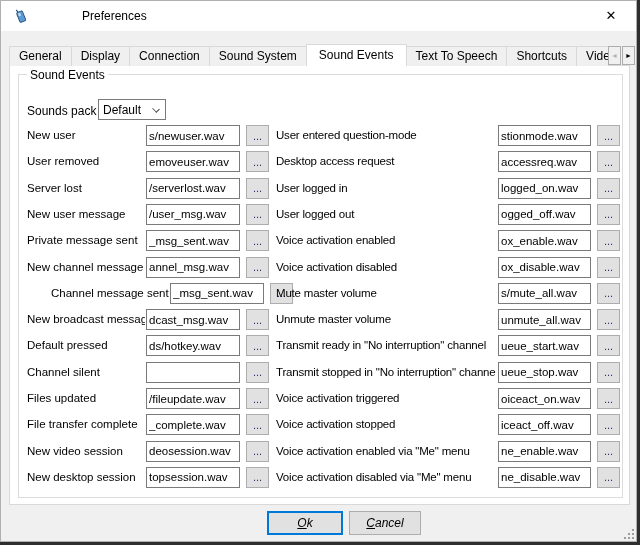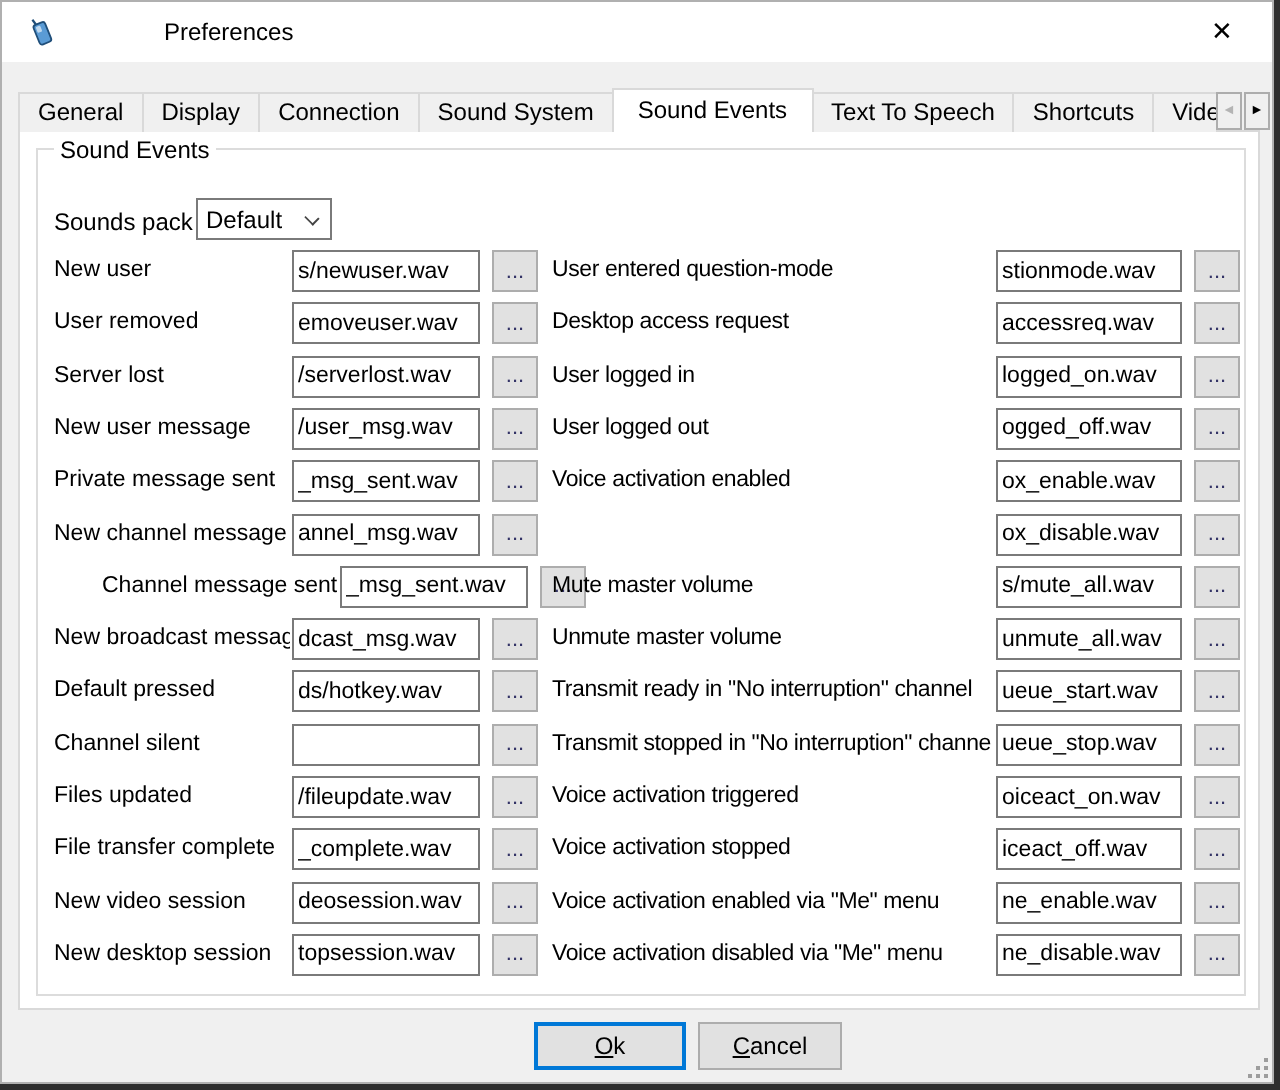--- a/index.html
+++ b/index.html
@@ -94,21 +94,21 @@
     background:#e1e1e1; border:1px solid #adadad;
     font-size:11px; line-height:16px; text-align:center; color:#333366;
     cursor:default;
   }
   .event-row.left  .browse-btn { left:227px; }
   .event-row.right .browse-btn { left:578px; }
   
   .footer-btn {
     position:absolute; top:510px; height:24px; background:#e1e1e1;
     border:1px solid #adadad; font-family:"Liberation Sans",sans-serif;
-    font-size:12px; text-align:center; line-height:21px; cursor:default;
+    font-size:12px; text-align:center; line-height:21px; cursor:default;font-style:italic;
   }
   .footer-btn.ok { left:266px; width:76px; border:2px solid #0078d7; }
   .footer-btn.cancel { left:348px; width:72px; }
   
   .sizegrip {
     position:absolute; right:2px; bottom:2px; width:12px; height:12px;
   }
   .sizegrip i {
     position:absolute; right:0; bottom:0; width:2px; height:2px; background:#9d9d9d;
     box-shadow:-4px 0 #9d9d9d,-8px 0 #9d9d9d,0 -4px #9d9d9d,-4px -4px #9d9d9d,0 -8px #9d9d9d;
@@ -252,20 +252,21 @@
             <span class="lbl">User logged out</span>
             <input type="text" value="ogged_off.wav" style="">
             <button class="browse-btn">...</button>
           </div>
           <div class="event-row right" style="top: 155.2px; left: 0px; right: 0px;">
             <span class="lbl">Voice activation enabled</span>
             <input type="text" value="ox_enable.wav" style="">
             <button class="browse-btn">...</button>
           </div>
           <div class="event-row right" style="top: 181.5px; left: 0px; right: 0px;">
+            <span class="lbl">Voice activation disabled</span>
             <input type="text" value="ox_disable.wav" style="">
             <button class="browse-btn">...</button>
           </div>
           <div class="event-row right" style="top: 207.8px; left: 0px; right: 0px;">
             <span class="lbl">Mute master volume</span>
             <input type="text" value="s/mute_all.wav" style="">
             <button class="browse-btn">...</button>
           </div>
           <div class="event-row right" style="top: 234.1px; left: 0px; right: 0px;">
             <span class="lbl">Unmute master volume</span>

